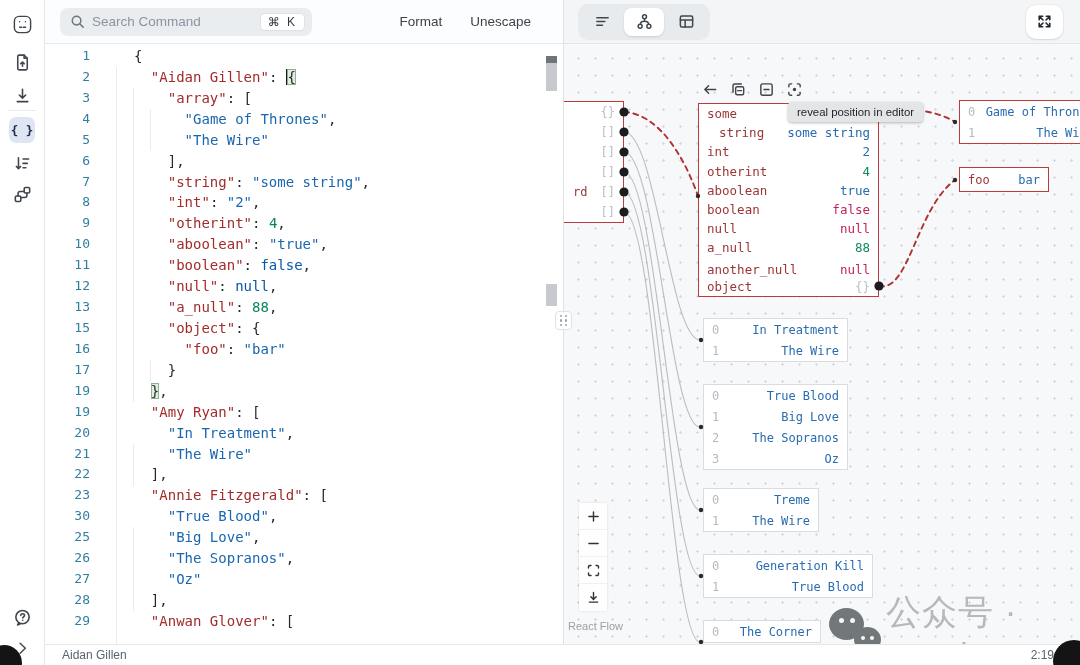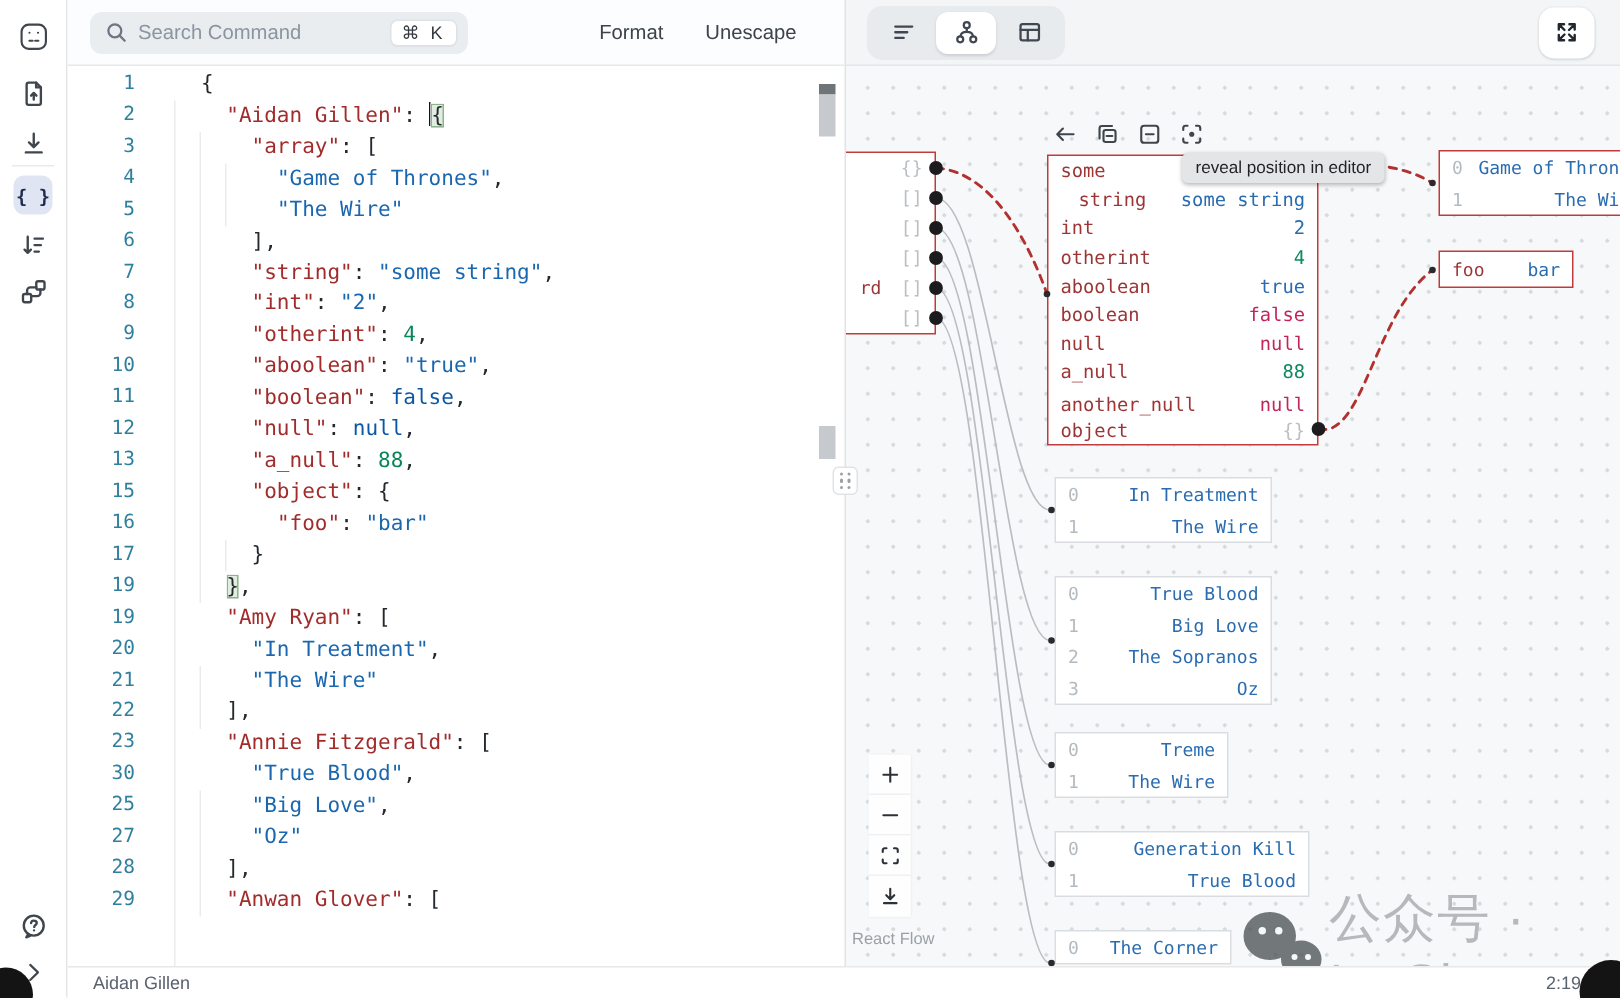--- a/index.html
+++ b/index.html
@@ -212,20 +212,21 @@
       <div class="eline"><span class="lnum">16</span><span style="padding-left: 72.598px; margin-left: 0px;"><span class="tk-k">"foo"</span><span class="tk-p">: </span><span class="tk-s">"bar"</span></span></div>
       <div class="eline"><span class="lnum">17</span><span style="padding-left: 55.732px; margin-left: 0px;"><span class="tk-p">}</span></span></div>
       <div class="eline"><span class="lnum">19</span><span style="padding-left: 38.866px; margin-left: 0px;"><span class="tk-p tk-hl">}</span><span class="tk-p">,</span></span></div>
       <div class="eline"><span class="lnum">19</span><span style="padding-left: 38.866px; margin-left: 0px;"><span class="tk-k">"Amy Ryan"</span><span class="tk-p">: [</span></span></div>
       <div class="eline"><span class="lnum">20</span><span style="padding-left: 55.732px; margin-left: 0px;"><span class="tk-s">"In Treatment"</span><span class="tk-p">,</span></span></div>
       <div class="eline"><span class="lnum">21</span><span style="padding-left: 55.732px; margin-left: 0px;"><span class="tk-s">"The Wire"</span></span></div>
       <div class="eline"><span class="lnum">22</span><span style="padding-left: 38.866px; margin-left: 0px;"><span class="tk-p">],</span></span></div>
       <div class="eline"><span class="lnum">23</span><span style="padding-left: 38.866px; margin-left: 0px;"><span class="tk-k">"Annie Fitzgerald"</span><span class="tk-p">: [</span></span></div>
       <div class="eline"><span class="lnum">30</span><span style="padding-left: 55.732px; margin-left: 0px;"><span class="tk-s">"True Blood"</span><span class="tk-p">,</span></span></div>
       <div class="eline"><span class="lnum">25</span><span style="padding-left: 55.732px; margin-left: 0px;"><span class="tk-s">"Big Love"</span><span class="tk-p">,</span></span></div>
+      <div class="eline"><span class="lnum">26</span><span style="padding-left: 55.732px; margin-left: 0px;"><span class="tk-s">"The Sopranos"</span><span class="tk-p">,</span></span></div>
       <div class="eline"><span class="lnum">27</span><span style="padding-left: 55.732px; margin-left: 0px;"><span class="tk-s">"Oz"</span></span></div>
       <div class="eline"><span class="lnum">28</span><span style="padding-left: 38.866px; margin-left: 0px;"><span class="tk-p">],</span></span></div>
       <div class="eline"><span class="lnum">29</span><span style="padding-left: 38.866px; margin-left: 0px;"><span class="tk-k">"Anwan Glover"</span><span class="tk-p">: [</span></span></div>
     </div>
   <div class="sb-cap" style="top:12px; height:7px"></div>
   <div class="sb-thumb" style="top:19px; height:28px"></div>
   <div class="sb-thumb" style="top:240px;height:22px"></div>
 </div>
 
 <div id="splitter-line"></div>

